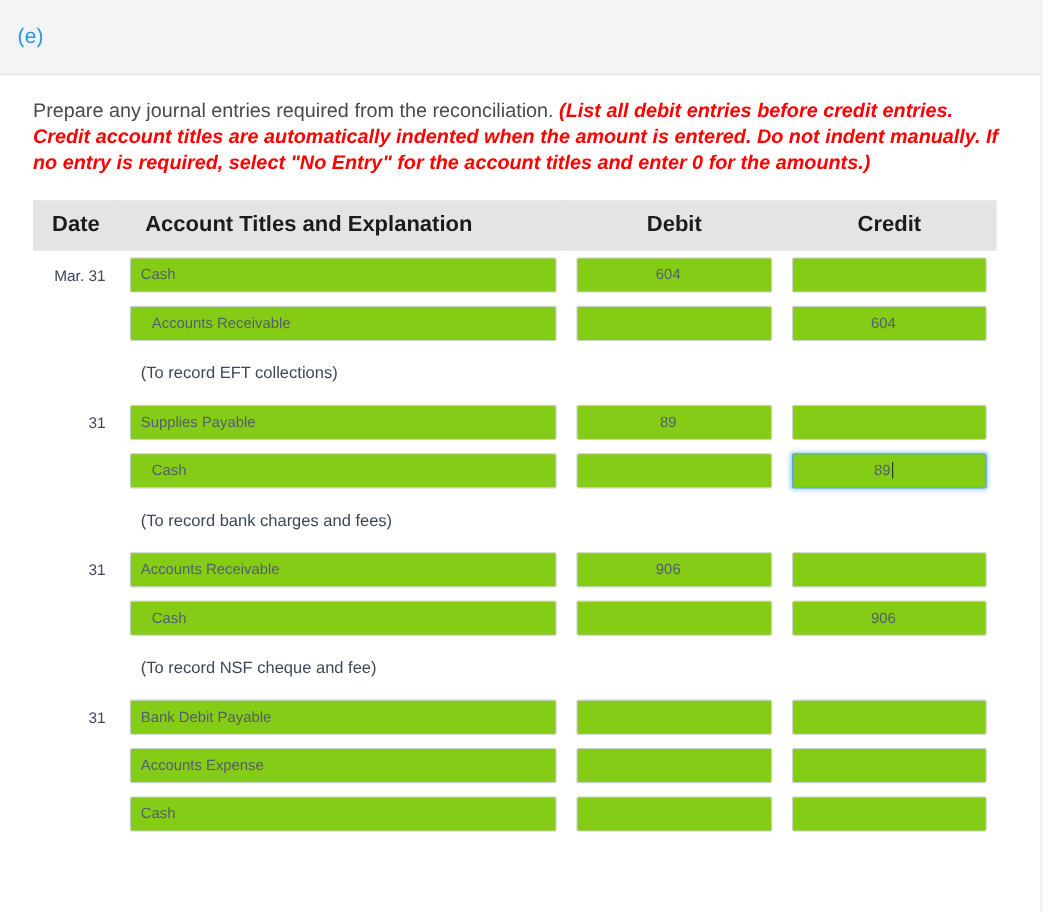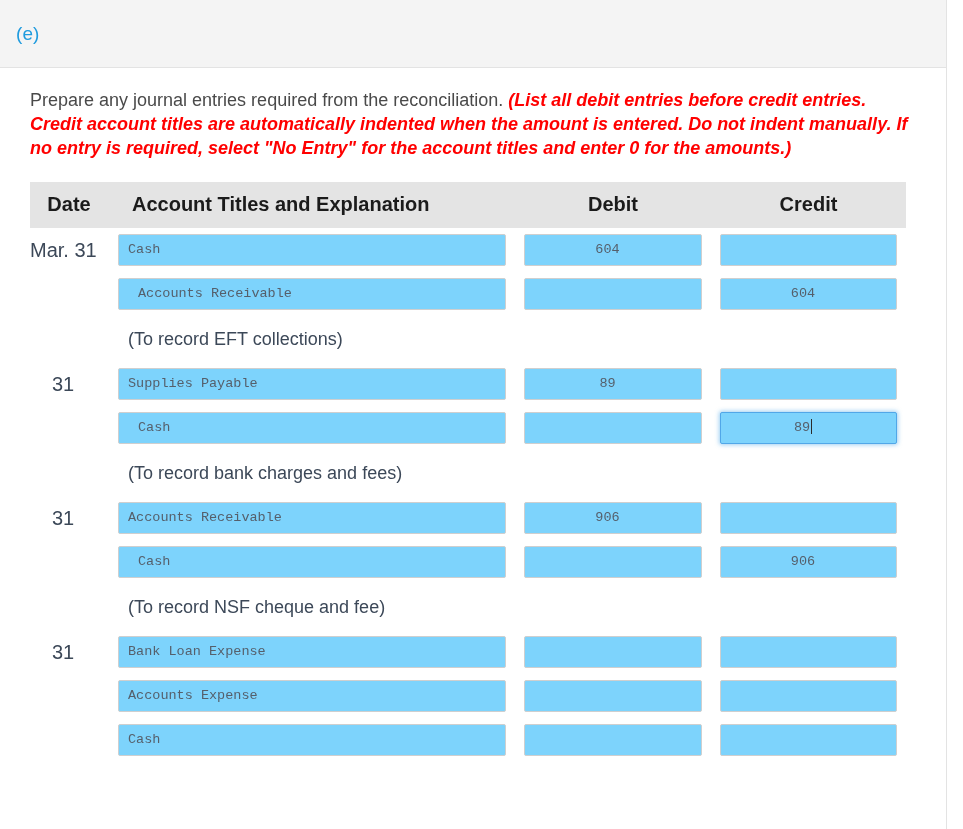--- a/index.html
+++ b/index.html
@@ -82,38 +82,38 @@
   .journal td {
     padding: 0;
     vertical-align: middle;
     border: none;
   }
 
   tr.entry-row { height: 44px; }
   tr.entry-row > td { height: 44px; }
 
   td.date-cell {
-    text-align: center;
+    text-align: right;
     padding-right: 12px !important;
-    font-size: 20px;
+    font-size: 14px;
     color: #3c4858;
     white-space: nowrap;
   }
 
   td.acct-cell { padding-left: 10px !important; padding-right: 9px !important; }
   td.amt-cell  { padding-left: 9px !important;  padding-right: 9px !important; }
 
   .field {
     display: block;
     width: 100%;
     height: 32px;
-    background: #7dd3fc;
+    background: #84cc16;
     border: 1px solid #cfcfcf;
     border-radius: 2px;
-    font-family: Liberation Mono, monospace;
+    font-family: Liberation Sans, sans-serif;
     font-size: 13.5px;
     color: #555f6b;
     line-height: 30px;
     padding: 0 9px;
     outline: none;
     white-space: nowrap;
     overflow: hidden;
   }
   .field.acct { text-align: left; }
   .field.acct.indented { padding-left: 19px; }
@@ -129,21 +129,21 @@
     width: 1px;
     height: 15px;
     background: #2b2b2b;
     vertical-align: -3px;
     margin-left: 1px;
   }
 
   tr.memo-row { height: 46px; }
   tr.memo-row td.memo-cell {
     padding-left: 20px !important;
-    font-size: 18px;
+    font-size: 15px;
     color: #3c4858;
     vertical-align: middle;
     white-space: nowrap;
   }
 </style>
 </head>
 <body>
 
 <div class="panel">
 
@@ -248,21 +248,21 @@
               <div class="field amt">906</div>
             </td>
           </tr>
           <tr class="memo-row">
             <td></td>
             <td class="memo-cell" colspan="3">(To record NSF cheque and fee)</td>
           </tr>
           <tr class="entry-row">
             <td class="date-cell">31</td>
             <td class="acct-cell">
-              <div class="field acct">Bank Loan Expense</div>
+              <div class="field acct">Bank Debit Payable</div>
             </td>
             <td class="amt-cell">
               <div class="field amt"></div>
             </td>
             <td class="amt-cell">
               <div class="field amt"></div>
             </td>
           </tr>
           <tr class="entry-row">
             <td class="date-cell"></td>

